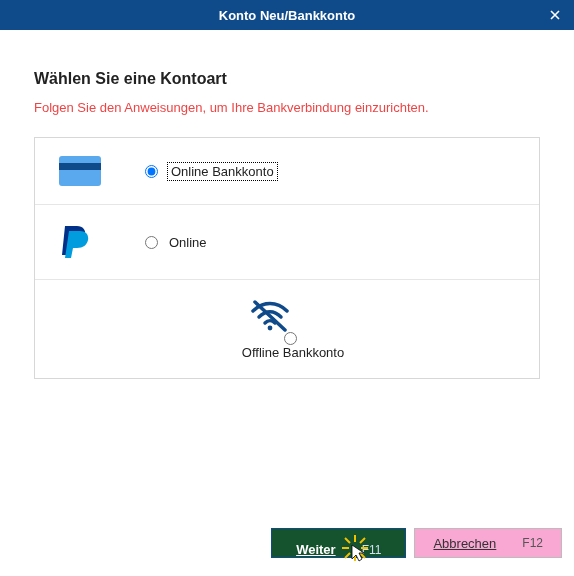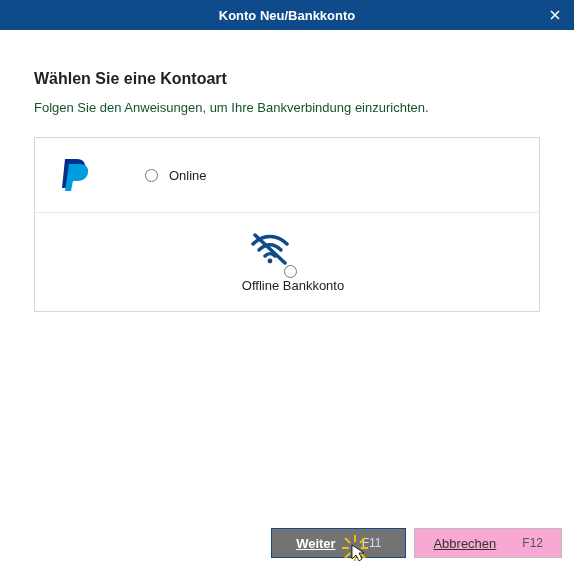--- a/index.html
+++ b/index.html
@@ -40,21 +40,21 @@
     padding: 28px 34px 8px 34px;
   }
   h2.page-title {
     font-size: 16px;
     font-weight: 600;
     margin: 12px 0 12px 0;
     color: #222;
   }
   p.subtitle {
     margin: 6px 0 22px 0;
-    color: #14532d;
+    color: #ef4444;
     font-size: 13px;
   }
   .options {
     border: 1px solid #d7d7d7;
   }
   .option-row {
     display: flex;
     align-items: center;
     padding: 18px 18px 18px 24px;
     border-bottom: 1px solid #e6e6e6;
@@ -99,25 +99,26 @@
     align-items: center;
     justify-content: center;
     font-size: 13px;
     padding: 0 18px;
     border: 1px solid #bcbcbc;
     background: #f9a8d4;
     cursor: pointer;
     position: relative;
   }
   .btn.primary {
-    background: #737373;
+    background: #14532d;
     color: #fff;
     border-color: #0f4a8a;
     font-weight: 600;
     padding: 0 24px;
+    align-items: flex-end;
   }
   .btn .shortcut {
     font-weight: 400;
     margin-left: 6px;
     font-size: 12px;
     color: #555;
     padding-left: 20px;
   }
   .btn.primary .shortcut { color: #cfe0f2; }
   .underline { text-decoration: underline; }
@@ -142,20 +143,36 @@
     </span>
   </div>
 </div>
 
 <div class="content">
   <h2 class="page-title">Wählen Sie eine Kontoart</h2>
   <p class="subtitle">Folgen Sie den Anweisungen, um Ihre Bankverbindung einzurichten.</p>
 
   <div class="options">
 
+    <div class="option-row">
+      <div class="icon-col">
+        <span>
+          <svg width="42" height="30" viewBox="0 0 42 30">
+            <rect x="0" y="0" width="42" height="30" rx="3" fill="#5aa8ee"></rect>
+            <rect x="0" y="7" width="42" height="7" fill="#0f4a8a"></rect>
+          </svg>
+        </span>
+      </div>
+      <div class="radio-col">
+        <input type="radio" name="acct" checked="" style="">
+      </div>
+      <div class="label-col">
+        <span class="selected">Online Bankkonto</span>
+      </div>
+    </div>
 
 
     <div class="option-row">
       <div class="icon-col">
         <span>
           <svg width="34" height="38" viewBox="0 0 34 38">
             <path d="M6 3 h12 c6 0 9 4 8 9 c-1 5 -5 8 -11 8 h-4 l-2 12 h-6 z" fill="#003087"></path>
             <path d="M10 8 h11 c6 0 9 4 8 9 c-1 5 -5 8 -11 8 h-4 l-2 10 h-6 z" fill="#009cde"></path>
           </svg>
         </span>

